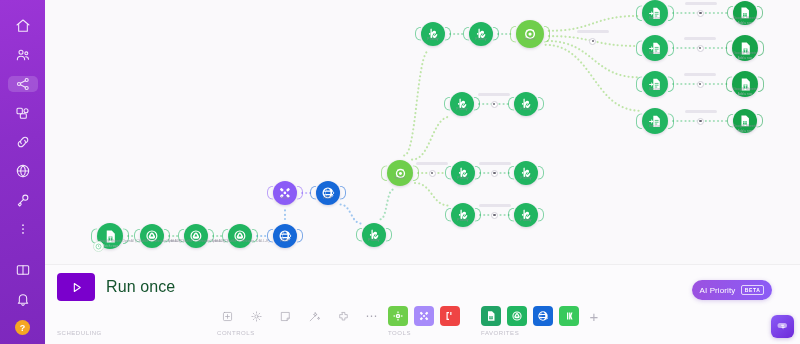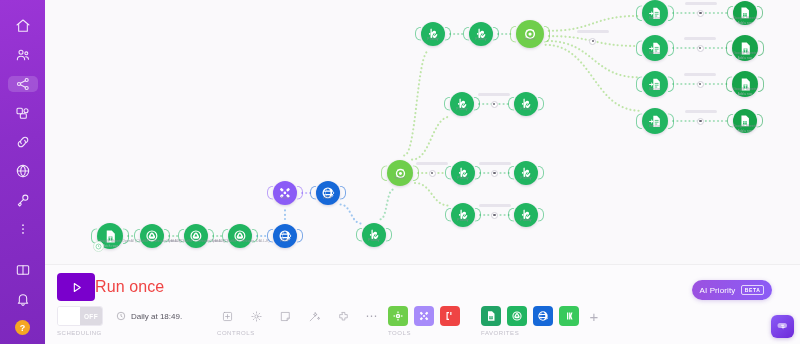--- a/index.html
+++ b/index.html
@@ -89,21 +89,21 @@
     position: absolute; left: 45px; bottom: 0; width: 755px; height: 79px;
     background: #fcfbfd; z-index: 30;
     box-shadow: 0 -1px 0 rgba(0,0,0,0.045);
   }
   #runRow { position: absolute; left: 12px; top: 8px; display: flex; align-items: center; }
   #runBtn {
     width: 38px; height: 28px; background: #7a00cc; border-radius: 4px;
     display: flex; align-items: center; justify-content: center;
   }
   #runBtn svg { width: 15px; height: 15px; fill: none; stroke: #fff; stroke-width: 1.7; stroke-linejoin: round; }
-  #runLabel { font-size: 16px; color: #ef4444; letter-spacing: .1px; }
+  #runLabel { margin-left: 11px; font-size: 16px; color: #14532d; letter-spacing: .1px; }
 
   .tb-group { position: absolute; bottom: 8px; }
   .grp-label { font-size: 6px; color: #c3c0cb; letter-spacing: .55px; margin-top: 4px; }
   .grp-row { display: flex; align-items: center; }
 
   .toggle {
     width: 46px; height: 20px; border-radius: 3px; overflow: hidden;
     display: flex; border: 1px solid #ebe8f0; background: #fff;
   }
   .toggle .knob { flex: 1; background: #fff; }
@@ -578,33 +578,20 @@
     <div id="runRow">
       <div id="runBtn">
         <svg viewBox="0 0 24 24">
             <path d="M8.5 5.5 18 12l-9.5 6.5z"></path>
           </svg>
       </div>
       <span id="runLabel">Run once</span>
     </div>
 
     <div class="tb-group" style="left:12px;">
-      <div class="grp-row">
-        <div class="toggle">
-          <div class="knob"></div>
-          <div class="off">OFF</div>
-        </div>
-        <div class="sched-txt">
-          <svg viewBox="0 0 24 24">
-              <circle cx="12" cy="12" r="9"></circle>
-              <path d="M12 7v5.3l3.4 2"></path>
-            </svg>
-          <span>Daily at 18:49.</span>
-        </div>
-      </div>
       <div class="grp-label">SCHEDULING</div>
     </div>
 
     <div class="tb-group" style="left:172px;">
       <div class="grp-row">
         <div class="ctl-btn">
           <svg viewBox="0 0 24 24">
               <rect x="4.5" y="4.5" width="15" height="15" rx="2"></rect>
               <path d="M12 8.5v7M8.5 12h7"></path>
             </svg>

